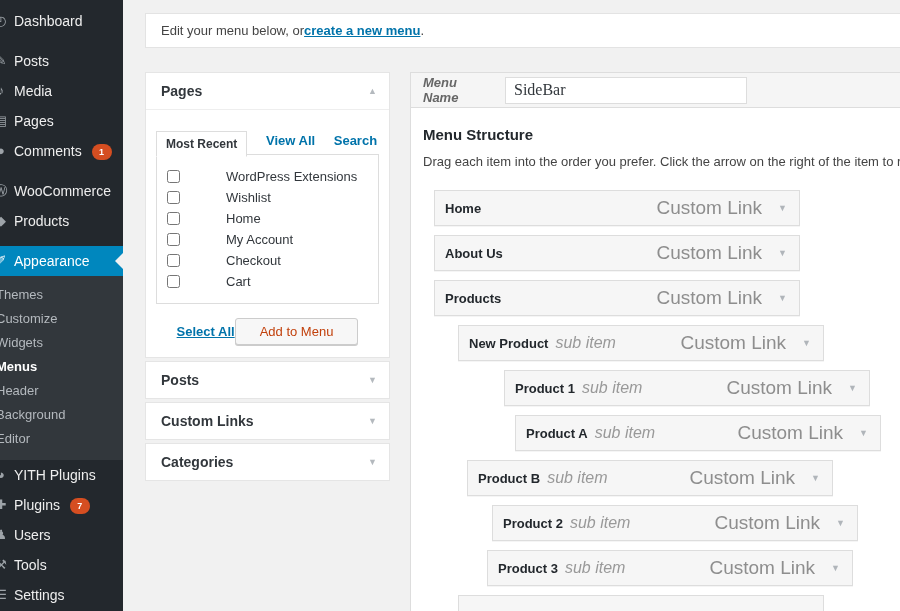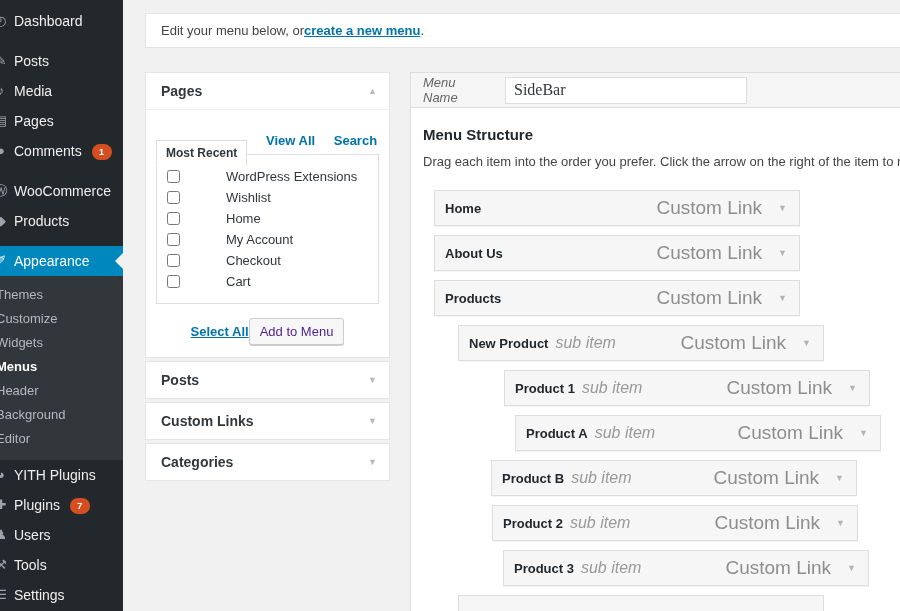--- a/index.html
+++ b/index.html
@@ -30,37 +30,37 @@
 
   
   .left-col{position:absolute;left:145px;top:72px;width:245px;}
   .panel{background:#fff;border:1px solid #e5e5e5;box-sizing:border-box;}
   .panel-header{height:36px;display:flex;align-items:center;justify-content:space-between;
                 padding:0 12px 0 15px;border-bottom:1px solid #eee;font-weight:bold;font-size:14px;color:#32373c;cursor:pointer;}
   .toggle-arrow{font-size:9px;color:#b4b9be;}
   .panel-inner{padding:18px 10px 12px;}
   .tabs{position:relative;z-index:2;}
   .tab-active{display:inline-block;padding:5px 9px;border:1px solid #ddd;border-bottom:1px solid #fff;background:#fff;
-              position:relative;top:12px;font-size:12px;font-weight:bold;color:#32373c;cursor:pointer;}
+              position:relative;top:3px;font-size:12px;font-weight:bold;color:#32373c;cursor:pointer;}
   .tab-link{font-size:13px;color:#0073aa;margin-left:15px;text-decoration:none;}
   .cb-box{border:1px solid #ddd;padding:11px 0 11px 10px;box-sizing:border-box;}
   .cb-row{display:flex;align-items:center;height:21px;font-size:13px;color:#32373c;cursor:pointer;gap:38px;}
   .cb-row input{width:13px;height:13px;margin:0 8px 0 0;}
   .panel-footer{display:flex;justify-content:center;align-items:center;margin-top:14px;}
   .select-all{color:#0073aa;font-size:13px;text-decoration:underline;}
-  .add-btn{background:#f7f7f7;border:1px solid #ccc;border-radius:3px;color:#4c1d95;font-size:13px;
-           padding:5px 10px;box-shadow:0 1px 0 #ccc;cursor:pointer;font-family:inherit;}
+  .add-btn{background:#f7f7f7;border:1px solid #ccc;border-radius:3px;color:#c2410c;font-size:13px;
+           padding:5px 24px;box-shadow:0 1px 0 #ccc;cursor:pointer;font-family:inherit;}
   .accordion{margin-top:3px;height:38px;display:flex;align-items:center;justify-content:space-between;
              padding:0 12px 0 15px;font-size:14px;font-weight:bold;color:#32373c;box-sizing:border-box;
              background:#fff;border:1px solid #e5e5e5;cursor:pointer;}
 
   
   .main-panel{position:absolute;left:410px;top:72px;width:512px;height:560px;background:#fff;border:1px solid #ddd;box-sizing:border-box;}
   .name-bar{height:34px;background:#f5f5f5;border-bottom:1px solid #ddd;display:flex;align-items:center;padding-left:12px;}
-  .name-label{font-style:italic;color:#666;font-size:13px;width:66px;}
+  .name-label{font-style:italic;color:#666;font-size:13px;width:66px;font-weight:bold;}
   .name-input{margin-left:16px;width:224px;height:25px;border:1px solid #ddd;padding:0 8px;font-size:16px;
               color:#32373c;background:#fff;font-family:Liberation Serif, serif;}
   .panel-body{padding:0 0 0 12px;}
   .ms-heading{margin:18px 0 0;font-size:15px;font-weight:bold;color:#23282d;}
   .ms-desc{margin-top:11px;font-size:13px;color:#444;white-space:nowrap;}
   .menu-list{margin-top:21px;}
   .menu-row{width:366px;height:36px;box-sizing:border-box;background:#f6f6f6;border:1px solid #ddd;
             display:flex;align-items:center;padding:0 10px;margin-bottom:9px;box-shadow:0 1px 0 rgba(0,0,0,0.04);cursor:move;}
   .mr-label{font-weight:bold;font-size:13px;color:#23282d;white-space:nowrap;}
   .mr-sub{font-style:italic;color:#999;font-size:16px;margin-left:7px;white-space:nowrap;}
@@ -325,37 +325,37 @@
           </div>
 
           <div class="menu-row" style="margin-left: 92px;">
             <span class="mr-label">Product A</span>
             <span class="mr-sub">sub item</span>
             <span class="mr-spacer"></span>
             <span class="mr-type">Custom Link</span>
             <span class="mr-arrow">▼</span>
           </div>
 
-          <div class="menu-row" style="margin-left: 68px;">
+          <div class="menu-row" style="margin-left: 44px;">
             <span class="mr-label">Product B</span>
             <span class="mr-sub">sub item</span>
             <span class="mr-spacer"></span>
             <span class="mr-type">Custom Link</span>
             <span class="mr-arrow">▼</span>
           </div>
 
           <div class="menu-row" style="margin-left: 69px;">
             <span class="mr-label">Product 2</span>
             <span class="mr-sub">sub item</span>
             <span class="mr-spacer"></span>
             <span class="mr-type">Custom Link</span>
             <span class="mr-arrow">▼</span>
           </div>
 
-          <div class="menu-row" style="margin-left: 80px;">
+          <div class="menu-row" style="margin-left: 64px;">
             <span class="mr-label">Product 3</span>
             <span class="mr-sub">sub item</span>
             <span class="mr-spacer"></span>
             <span class="mr-type">Custom Link</span>
             <span class="mr-arrow">▼</span>
           </div>
 
           <div class="menu-row" style="margin-left: 35px;">
             <span class="mr-label"></span>
 

